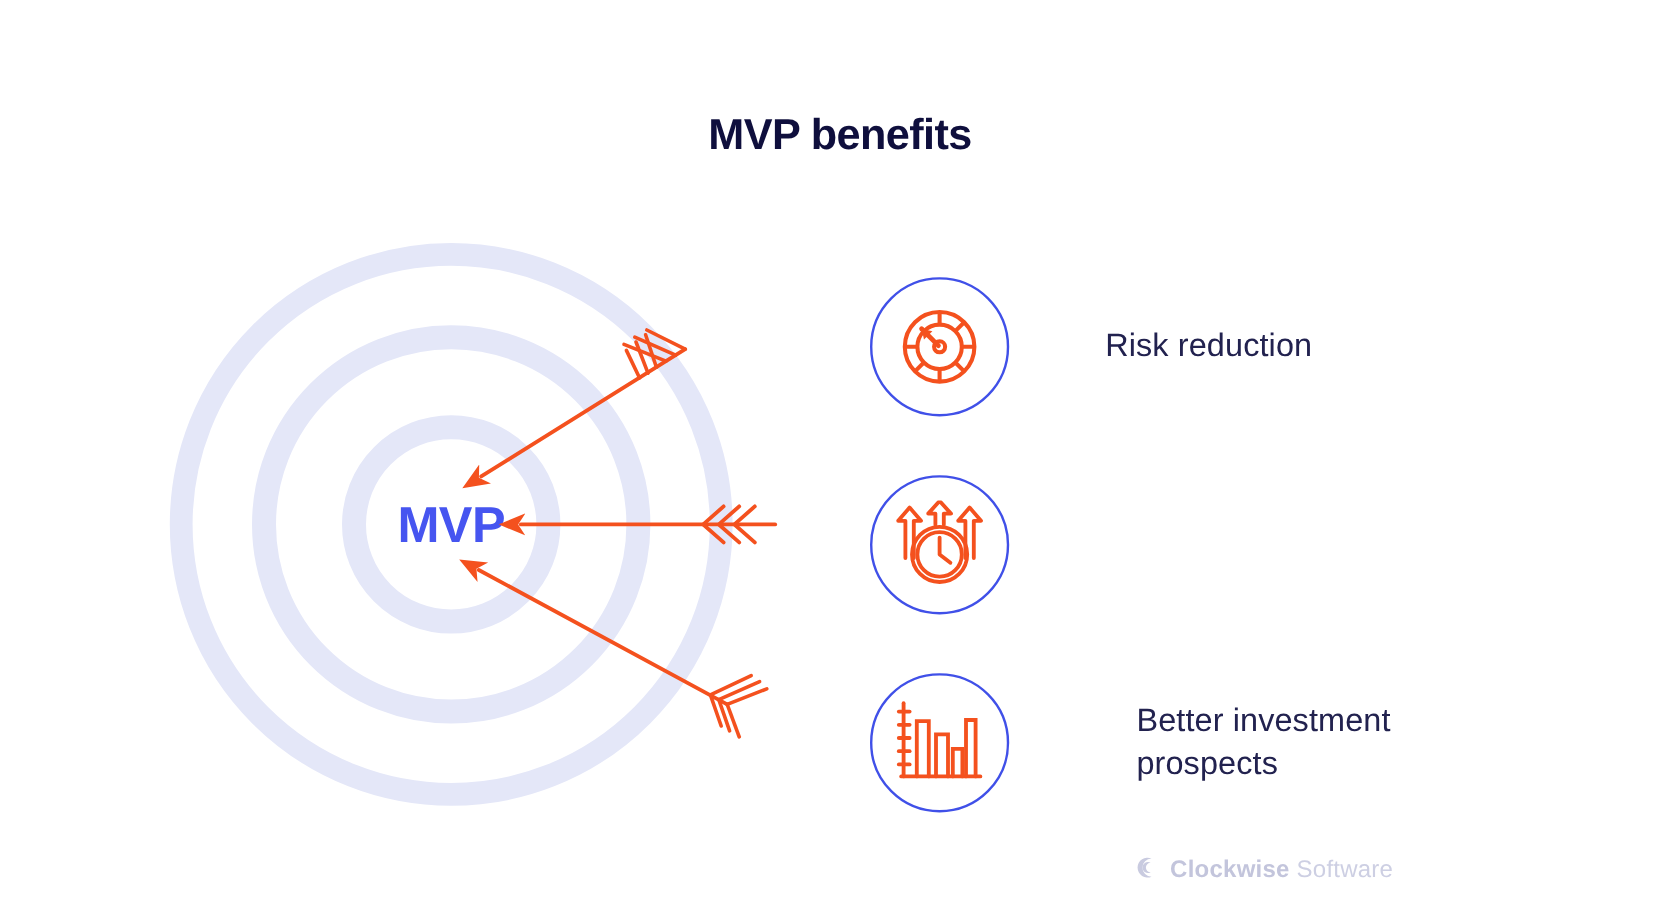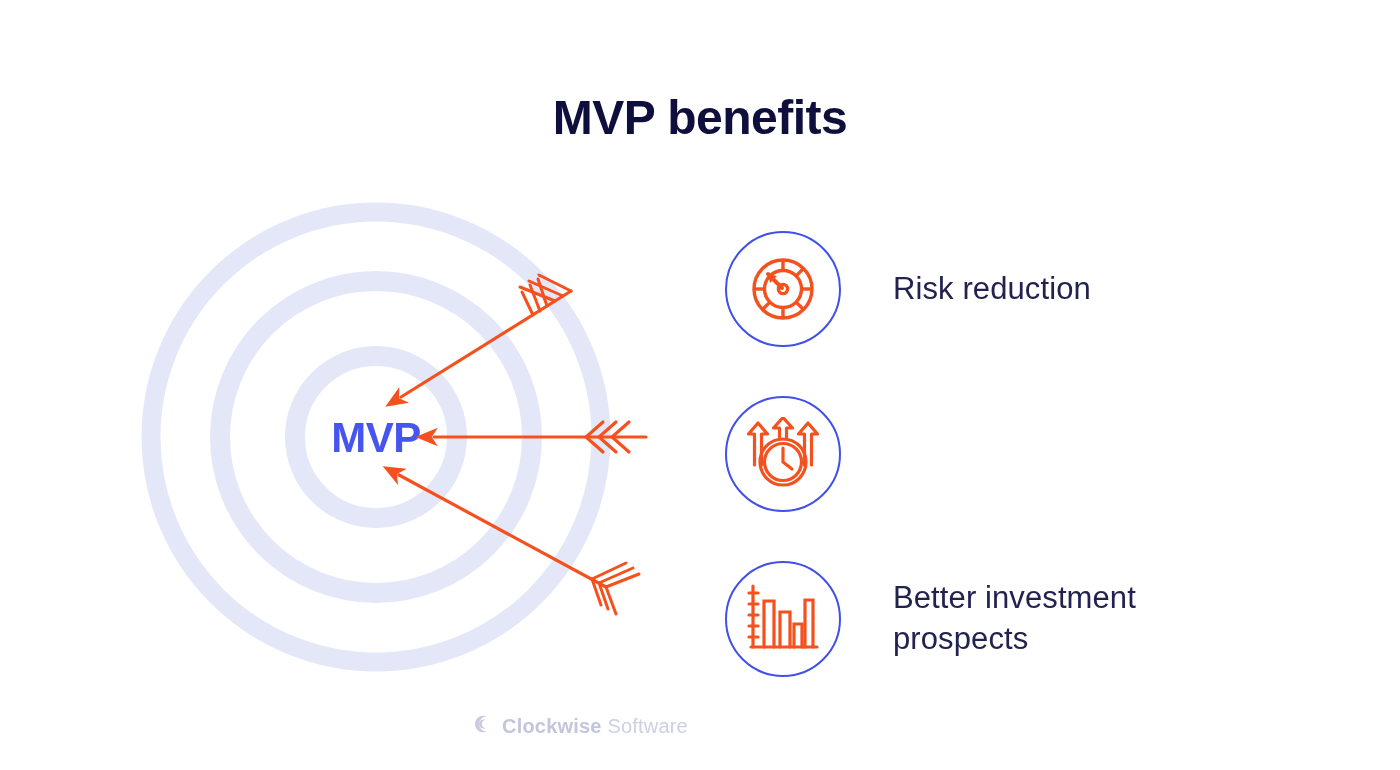--- a/index.html
+++ b/index.html
@@ -21,21 +21,21 @@
     background: #ffffff;
   }
 
   
   .title {
     position: absolute;
     top: 92px;
     left: 0;
     width: 1400px;
     text-align: center;
-    font-size: 48px;
+    font-size: 36px;
     font-weight: bold;
     color: #0f0f3d;
     letter-spacing: -0.5px;
     line-height: 1.1;
   }
 
   
   .target-wrap {
     position: absolute;
     left: 116px;
@@ -53,54 +53,54 @@
     left: 725px;
     top: 220px;
     width: 620px;
   }
   .benefit-row {
     display: flex;
     align-items: center;
     height: 138px;
     margin-bottom: 27px;
   }
-  .benefit-row:last-child { margin-bottom: 0; }
+  .benefit-row:last-child { margin-bottom: 0; gap: 26px; }
 
   .icon-badge {
     flex: 0 0 auto;
     width: 116px;
     height: 116px;
     border-radius: 50%;
     border: 2px solid #4050e8;
     display: flex;
     align-items: center;
     justify-content: center;
     box-sizing: border-box;
   }
   .icon-badge svg { display: block; }
 
   .benefit-label {
-    margin-left: 52px;
-    font-size: 31px;
+    margin-left: 80px;
+    font-size: 27px;
     font-weight: 300;
     color: #22224f;
     line-height: 1.32;
     max-width: 330px;
     letter-spacing: 0.1px;
   }
 
   
   .footer {
     position: absolute;
     left: 0;
     bottom: 32px;
     width: 1161px;
     display: flex;
     align-items: center;
-    justify-content: center;
+    justify-content: flex-end;
     gap: 9px;
   }
   .footer-mark { display: block; }
   .footer-text {
     font-size: 20px;
     color: #c9cbe0;
     letter-spacing: 0.2px;
     white-space: nowrap;
   }
   .footer-text .bold { font-weight: bold; color: #c3c5dc; }

